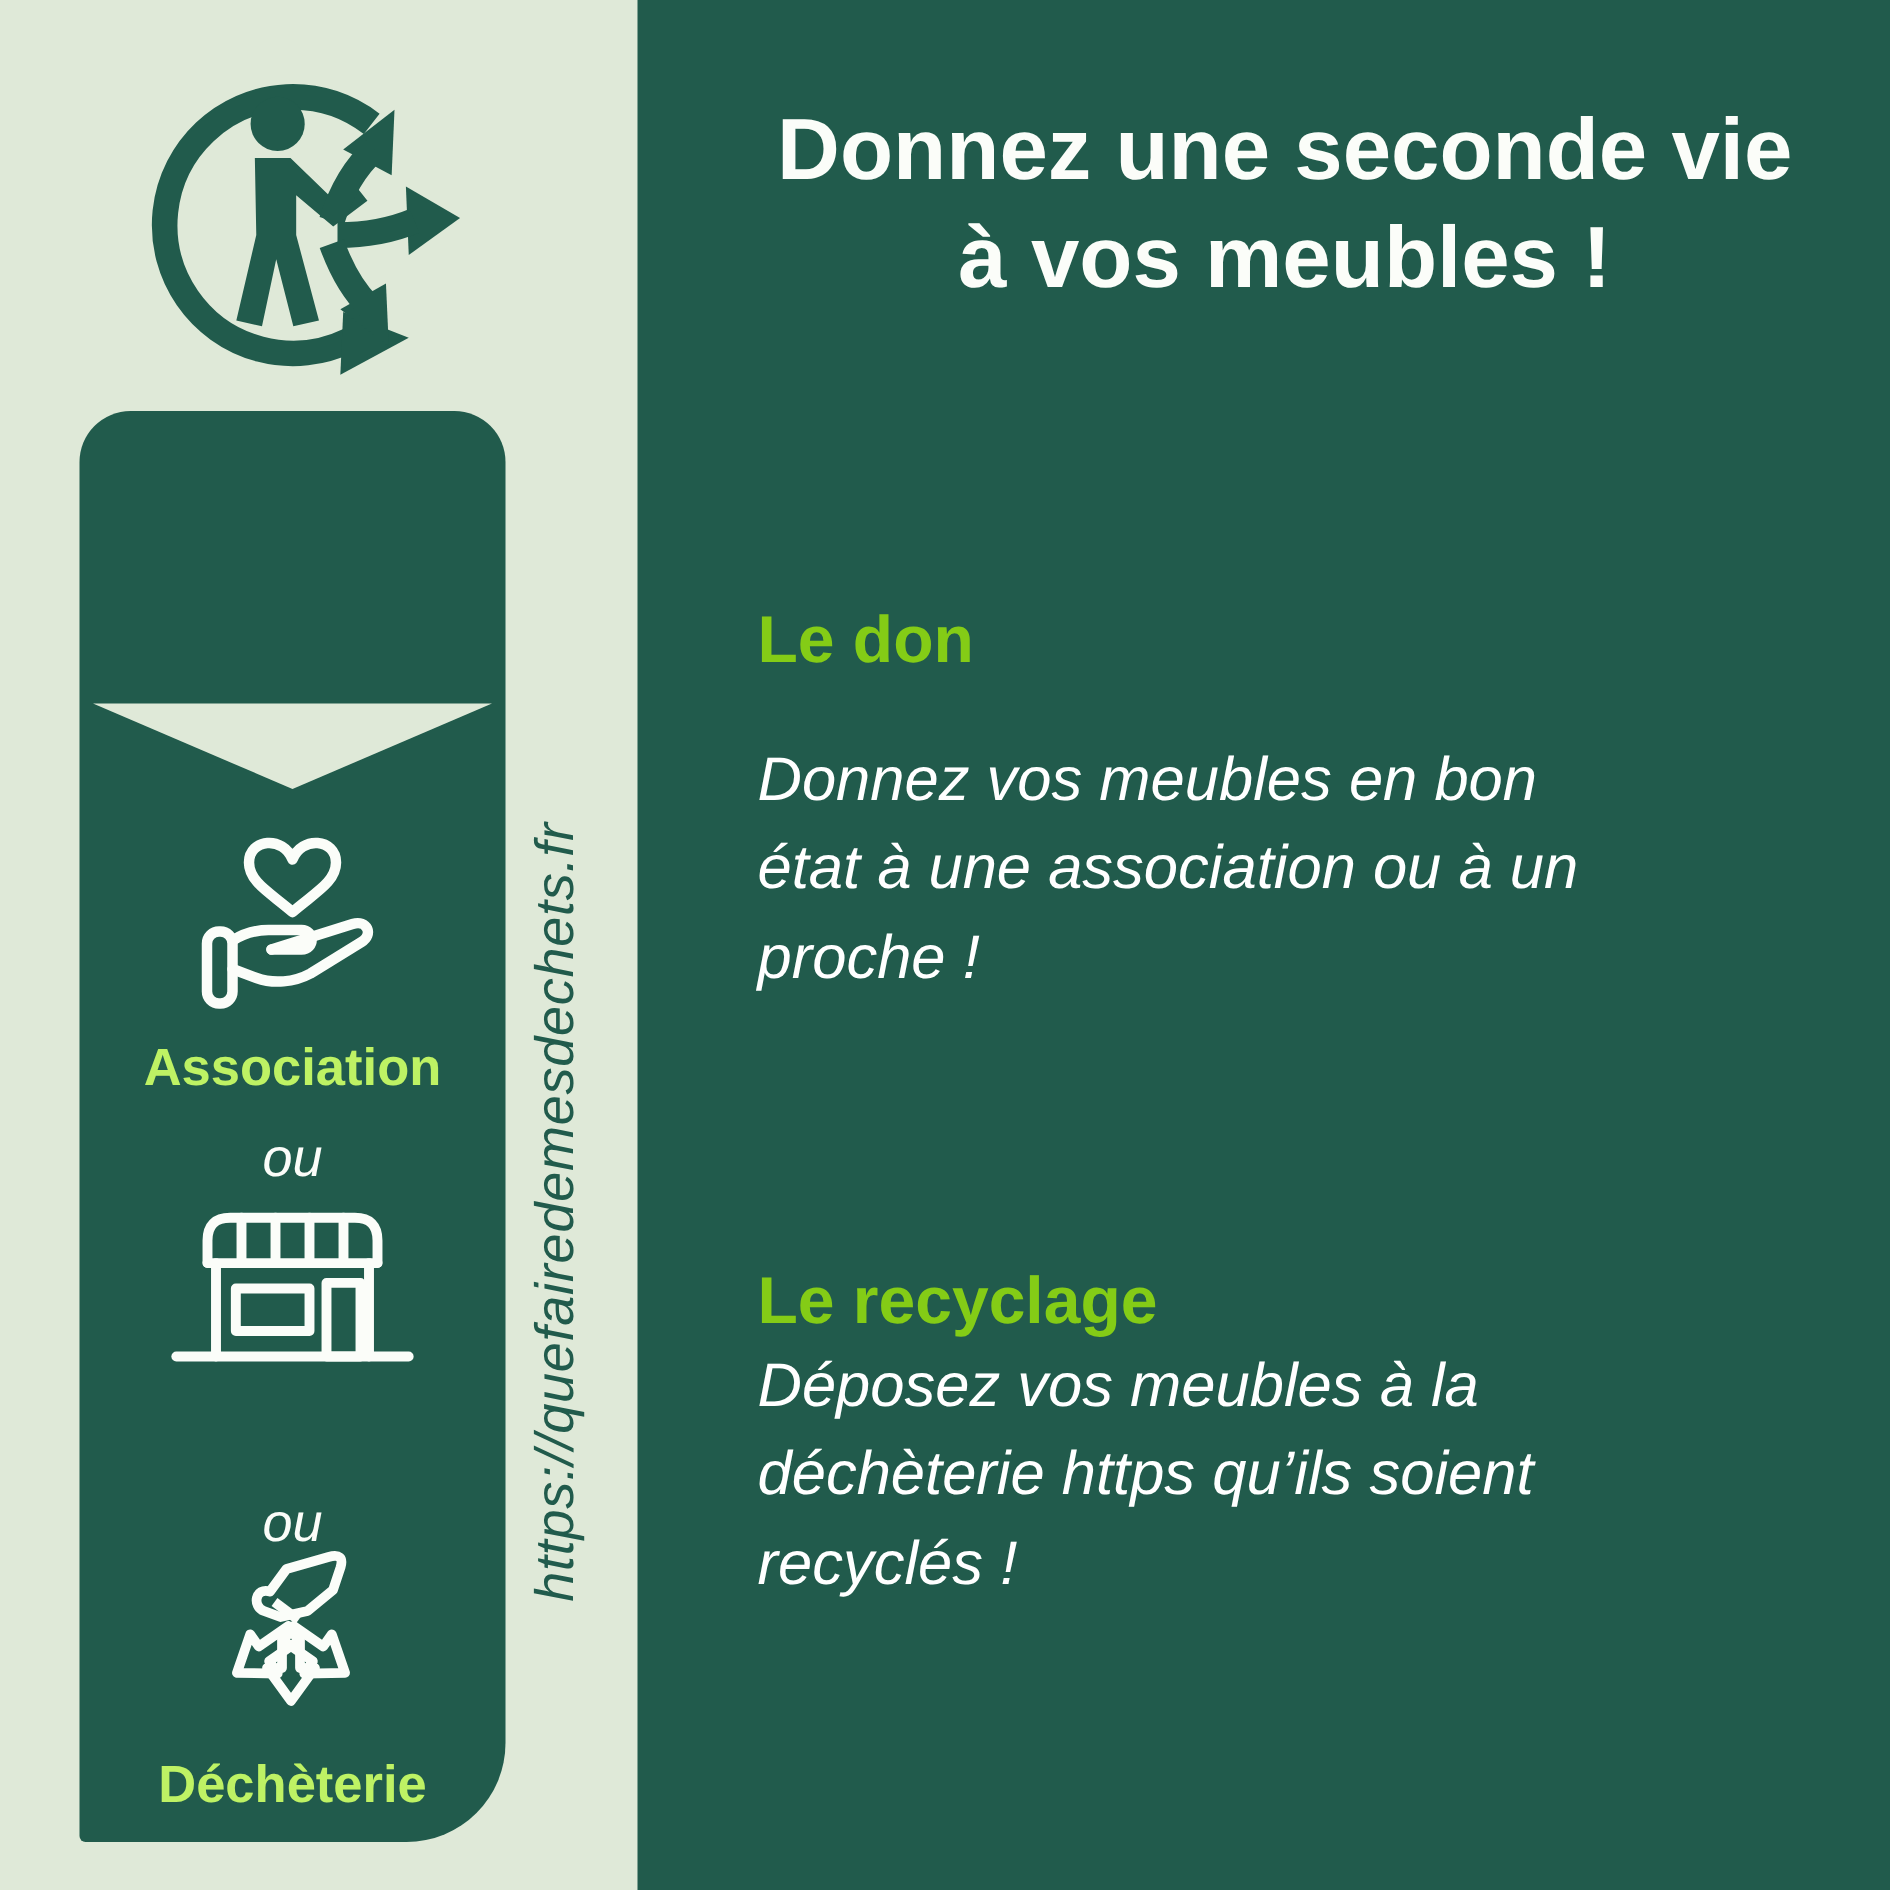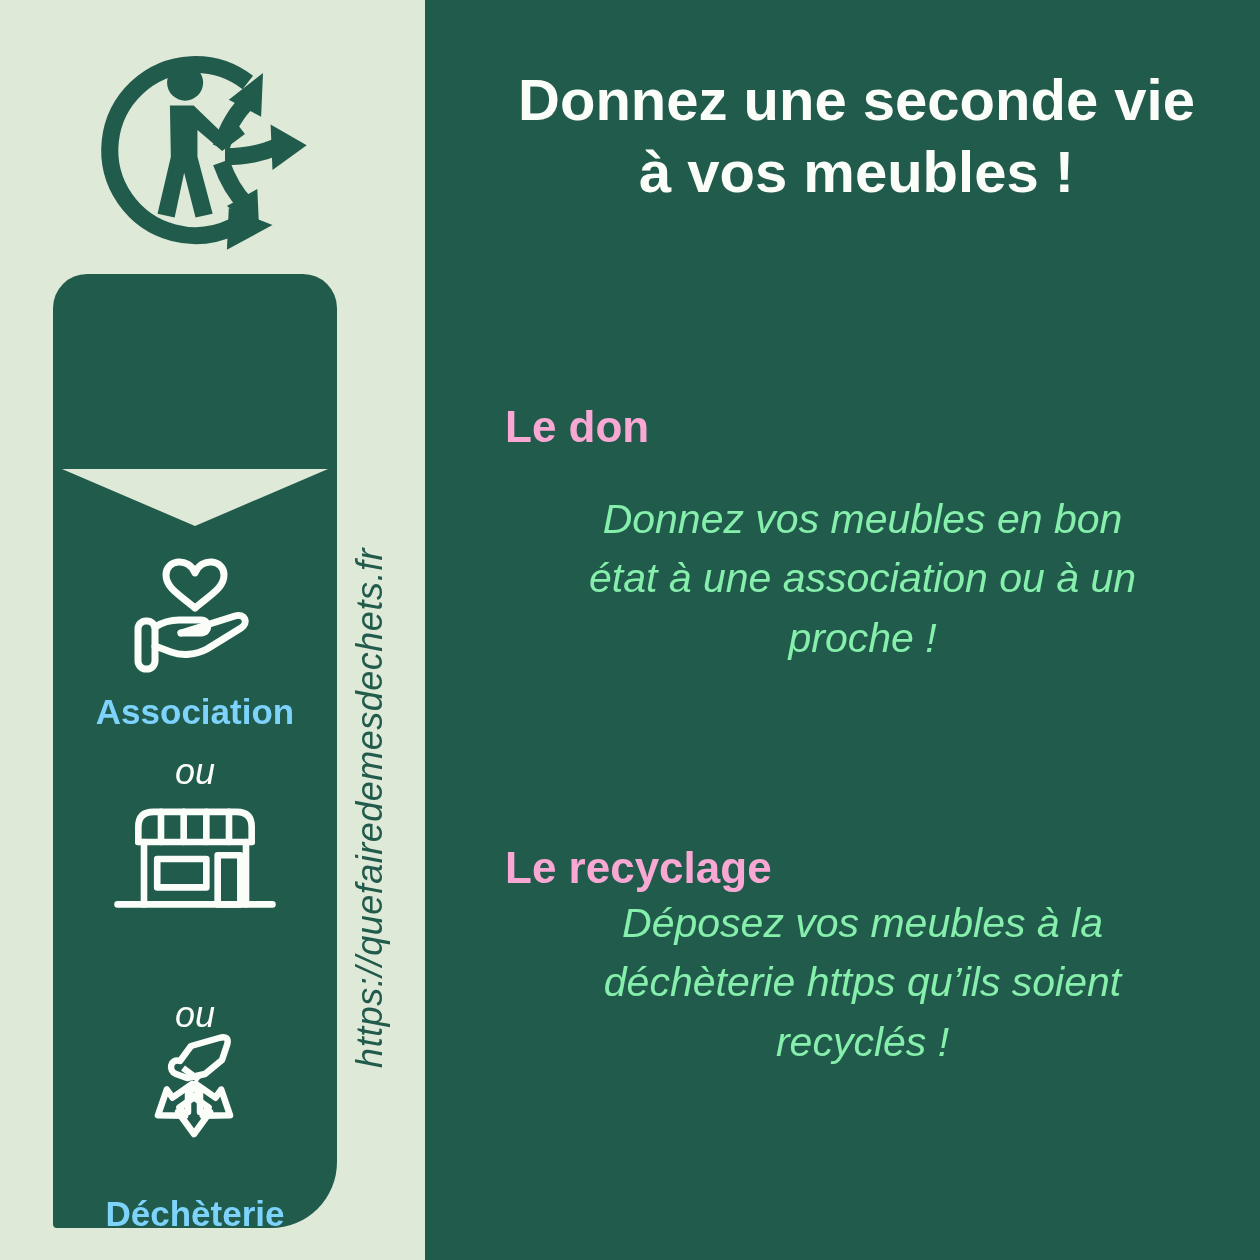--- a/index.html
+++ b/index.html
@@ -9,27 +9,27 @@
     font-family:"Liberation Sans", sans-serif;
   }
   
   .right-panel { position:absolute; left:425px; top:0; width:835px; height:1260px; background:#215B4C; }
   .poster-title {
     position:absolute; left:0; right:0; top:64px; text-align:center;
     color:#FBFDF9; font-size:58px; font-weight:700; line-height:1.24;
     white-space:pre-line; letter-spacing:0px;padding-left:28px;
   }
   .section-heading {
-    position:absolute; left:80px; color:#f9a8d4; font-size:44px; font-weight:700;
+    position:absolute; left:80px; color:#84cc16; font-size:44px; font-weight:700;
   }
   .heading-don { top:402px; }
   .heading-recyclage { top:843px; }
   .section-body {
-    position:absolute; left:80px; right:40px; color:#86efac; font-size:41px;
-    font-style:italic; line-height:1.45; white-space:pre-line;text-align:center;
+    position:absolute; left:80px; right:40px; color:#ffffff; font-size:41px;
+    font-style:italic; line-height:1.45; white-space:pre-line;
   }
   .body-don { top:490px; }
   .body-recyclage { top:894px; }
 
   
   .triman { position:absolute; left:92px; top:36px; width:228px; height:230px; color:#215B4C; }
 
   .banner {
     position:absolute; left:53px; top:274px; width:284px; height:954px;
     background:#215B4C; border-radius:34px 34px 66px 4px;
@@ -45,25 +45,25 @@
     position:absolute; left:9px; top:195px; width:0; height:0;
     border-left:133px solid transparent; border-right:133px solid transparent;
     border-top:57px solid #DFE9D8;
   }
   .banner-icon { position:absolute; color:#FBFDF9; }
   .icon-hand-heart { left:72px; top:272px; width:140px; height:140px; }
   .icon-store      { left:57px; top:522px; width:170px; height:128px; }
   .icon-sort       { left:74px; top:752px; width:136px; height:136px; }
   .banner-label {
     position:absolute; left:0; right:0; text-align:center;
-    color:#7dd3fc; font-size:35px; font-weight:700;
+    color:#bef264; font-size:35px; font-weight:700;
   }
   .label-association { top:418px; }
   .label-magasin     { top:662px; }
-  .label-decheterie  { top:896px;margin-top:24px; }
+  .label-decheterie  { top:896px; }
   .banner-sep {
     position:absolute; left:0; right:0; text-align:center;
     color:#FBFDF9; font-size:36px; font-style:italic;
   }
   .sep-1 { top:477px; }
   .sep-2 { top:720px; }
 
   .url-vertical {
     position:absolute; left:332px; top:1132px; width:648px; height:76px;
     transform:rotate(-90deg); transform-origin:0 0;

